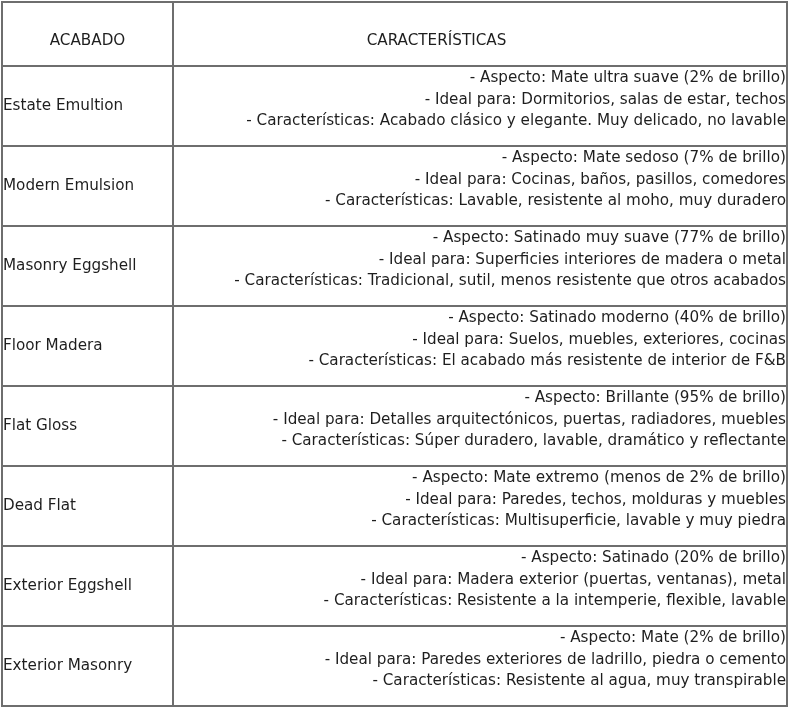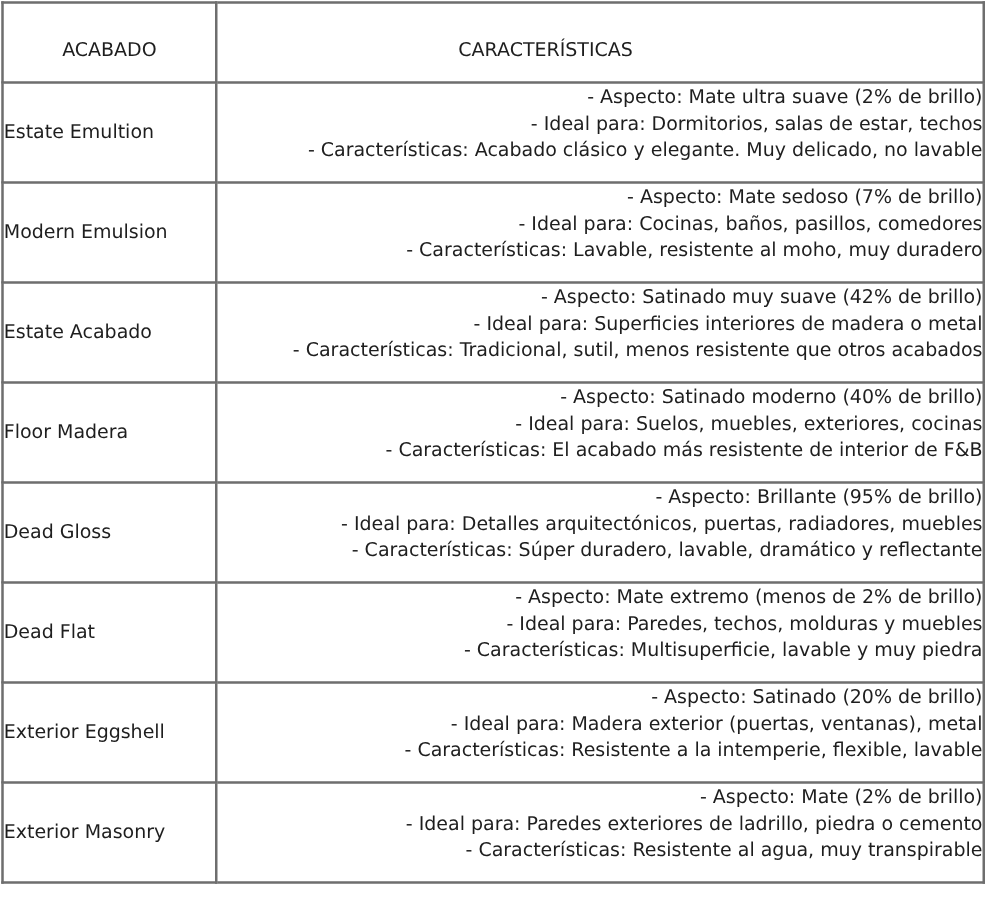--- a/index.html
+++ b/index.html
@@ -80,37 +80,37 @@
     </tr>
     <tr class="body-row">
       <td class="name-cell">Modern Emulsion</td>
       <td class="desc-cell">
         <span class="desc-line">- Aspecto: Mate sedoso (7% de brillo)</span>
         <span class="desc-line">- Ideal para: Cocinas, baños, pasillos, comedores</span>
         <span class="desc-line">- Características: Lavable, resistente al moho, muy duradero</span>
       </td>
     </tr>
     <tr class="body-row">
-      <td class="name-cell">Estate Acabado</td>
+      <td class="name-cell">Masonry Eggshell</td>
       <td class="desc-cell">
-        <span class="desc-line">- Aspecto: Satinado muy suave (42% de brillo)</span>
+        <span class="desc-line">- Aspecto: Satinado muy suave (77% de brillo)</span>
         <span class="desc-line">- Ideal para: Superficies interiores de madera o metal</span>
         <span class="desc-line">- Características: Tradicional, sutil, menos resistente que otros acabados</span>
       </td>
     </tr>
     <tr class="body-row">
       <td class="name-cell">Floor Madera</td>
       <td class="desc-cell">
         <span class="desc-line">- Aspecto: Satinado moderno (40% de brillo)</span>
         <span class="desc-line">- Ideal para: Suelos, muebles, exteriores, cocinas</span>
         <span class="desc-line">- Características: El acabado más resistente de interior de F&amp;B</span>
       </td>
     </tr>
     <tr class="body-row">
-      <td class="name-cell">Dead Gloss</td>
+      <td class="name-cell">Flat Gloss</td>
       <td class="desc-cell">
         <span class="desc-line">- Aspecto: Brillante (95% de brillo)</span>
         <span class="desc-line">- Ideal para: Detalles arquitectónicos, puertas, radiadores, muebles</span>
         <span class="desc-line">- Características: Súper duradero, lavable, dramático y reflectante</span>
       </td>
     </tr>
     <tr class="body-row">
       <td class="name-cell">Dead Flat</td>
       <td class="desc-cell">
         <span class="desc-line">- Aspecto: Mate extremo (menos de 2% de brillo)</span>

